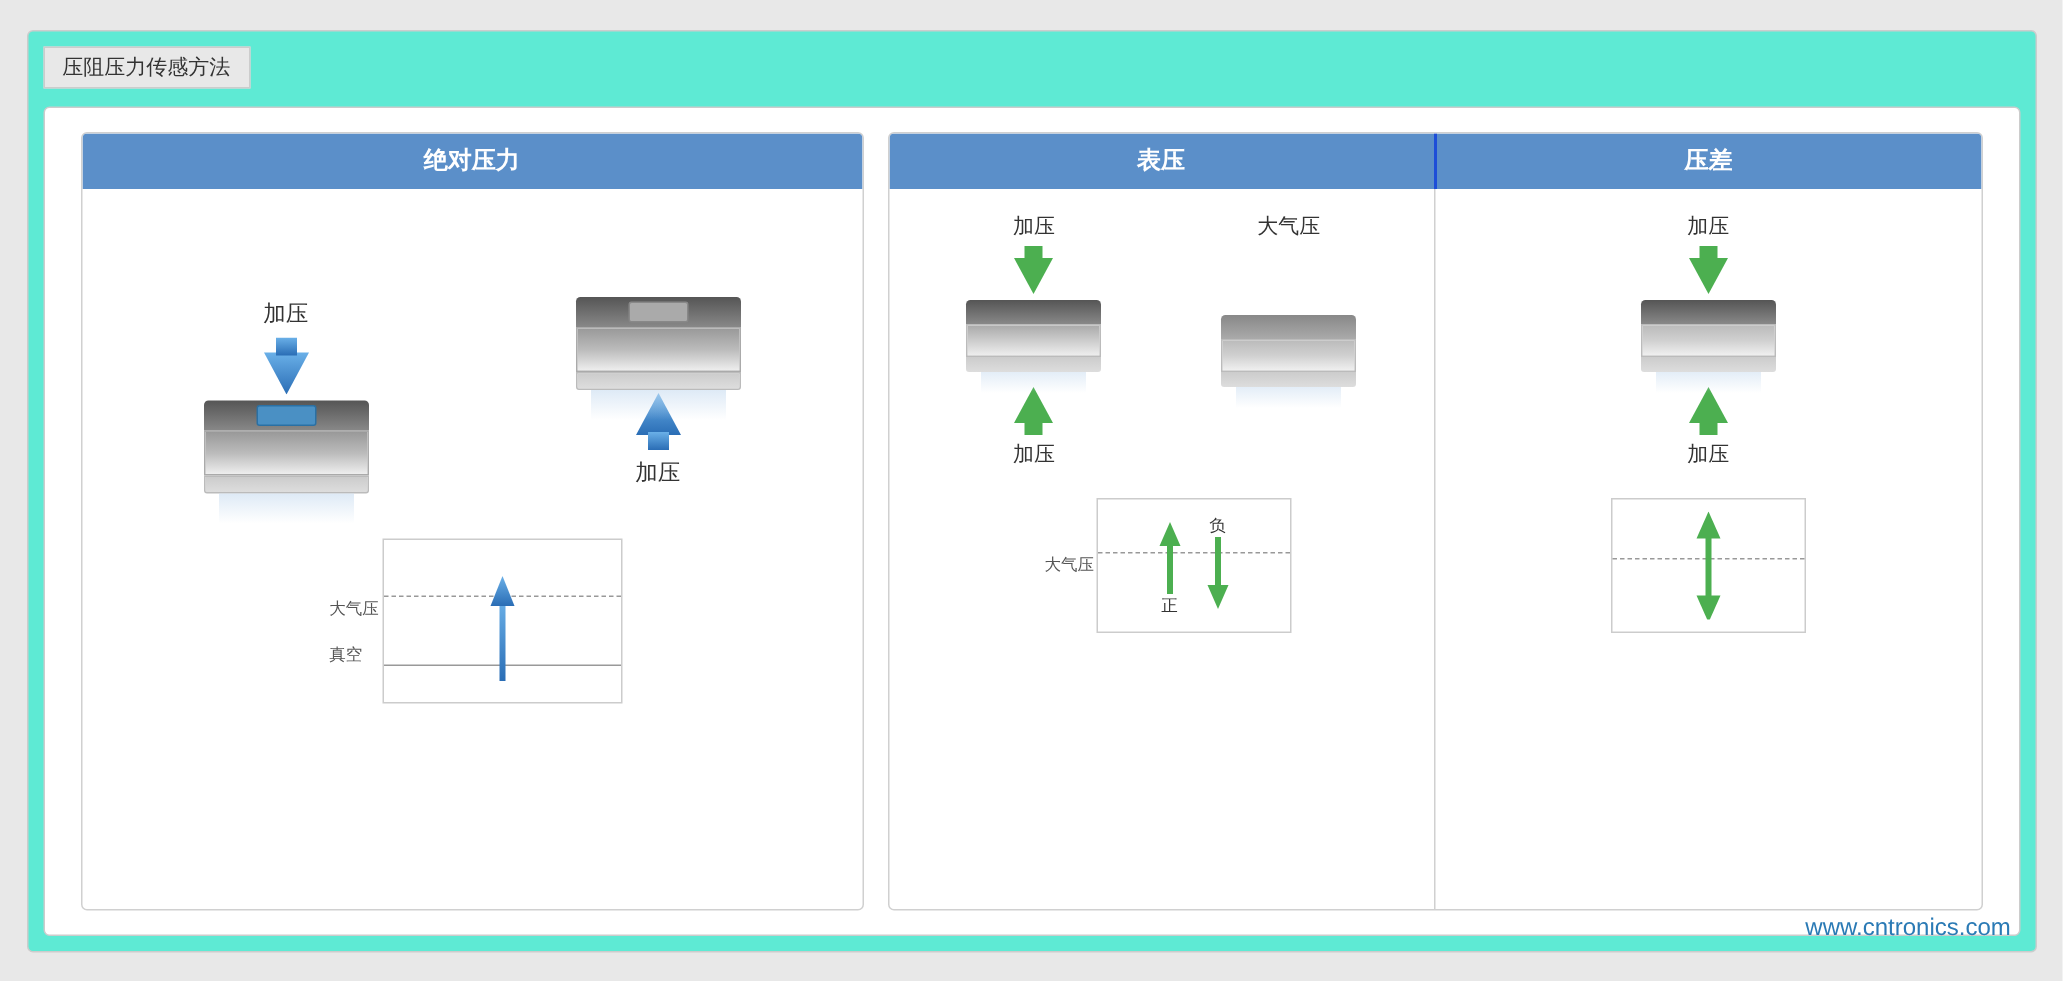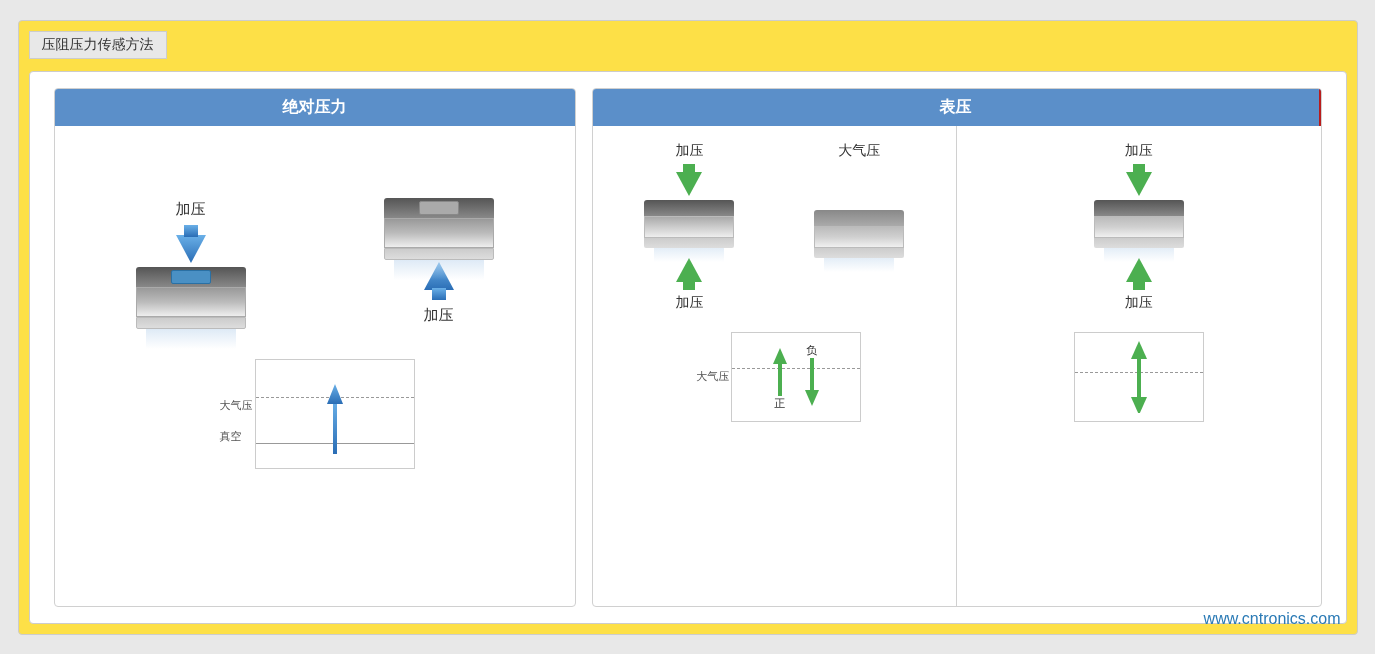--- a/index.html
+++ b/index.html
@@ -6,21 +6,21 @@
     body {
       background: #e8e8e8;
       font-family: 'Microsoft YaHei', SimHei, Arial, sans-serif;
       width: 1375px;
       height: 654px;
       display: flex;
       align-items: center;
       justify-content: center;
     }
     .outer-container {
-      background: #fde047;
+      background: #5eead4;
       border: 1px solid #ccc;
       border-radius: 4px;
       width: 1340px;
       padding: 10px;
       position: relative;
     }
     .page-title {
       background: #e8e8e8;
       border: 1px solid #ccc;
       padding: 4px 12px;
@@ -76,21 +76,21 @@
     .panel-right-header .sub-header {
       flex: 1;
       background: #5b8fc9;
       color: white;
       text-align: center;
       padding: 8px;
       font-size: 16px;
       font-weight: bold;
     }
     .panel-right-header .sub-header:first-child {
-      border-right: 2px solid #b91c1c;
+      border-right: 2px solid #1d4ed8;
     }
     .panel-right-body {
       display: flex;
       flex: 1;
     }
     .sub-panel {
       flex: 1;
       padding: 12px;
       display: flex;
       flex-direction: column;
@@ -331,20 +331,21 @@
             </div>
           </div>
         </div>
 
       </div>
     </div>
 
     <div class="panel-right">
       <div class="panel-right-header">
         <div class="sub-header">表压</div>
+        <div class="sub-header">压差</div>
       </div>
       <div class="panel-right-body">
 
         <div class="sub-panel">
 
           <div style="display:flex; flex-direction:row; justify-content:space-around; width:100%;">
 
             <div class="device-col">
               <div class="label-text-sm">加压</div>
               <svg width="34" height="32">

